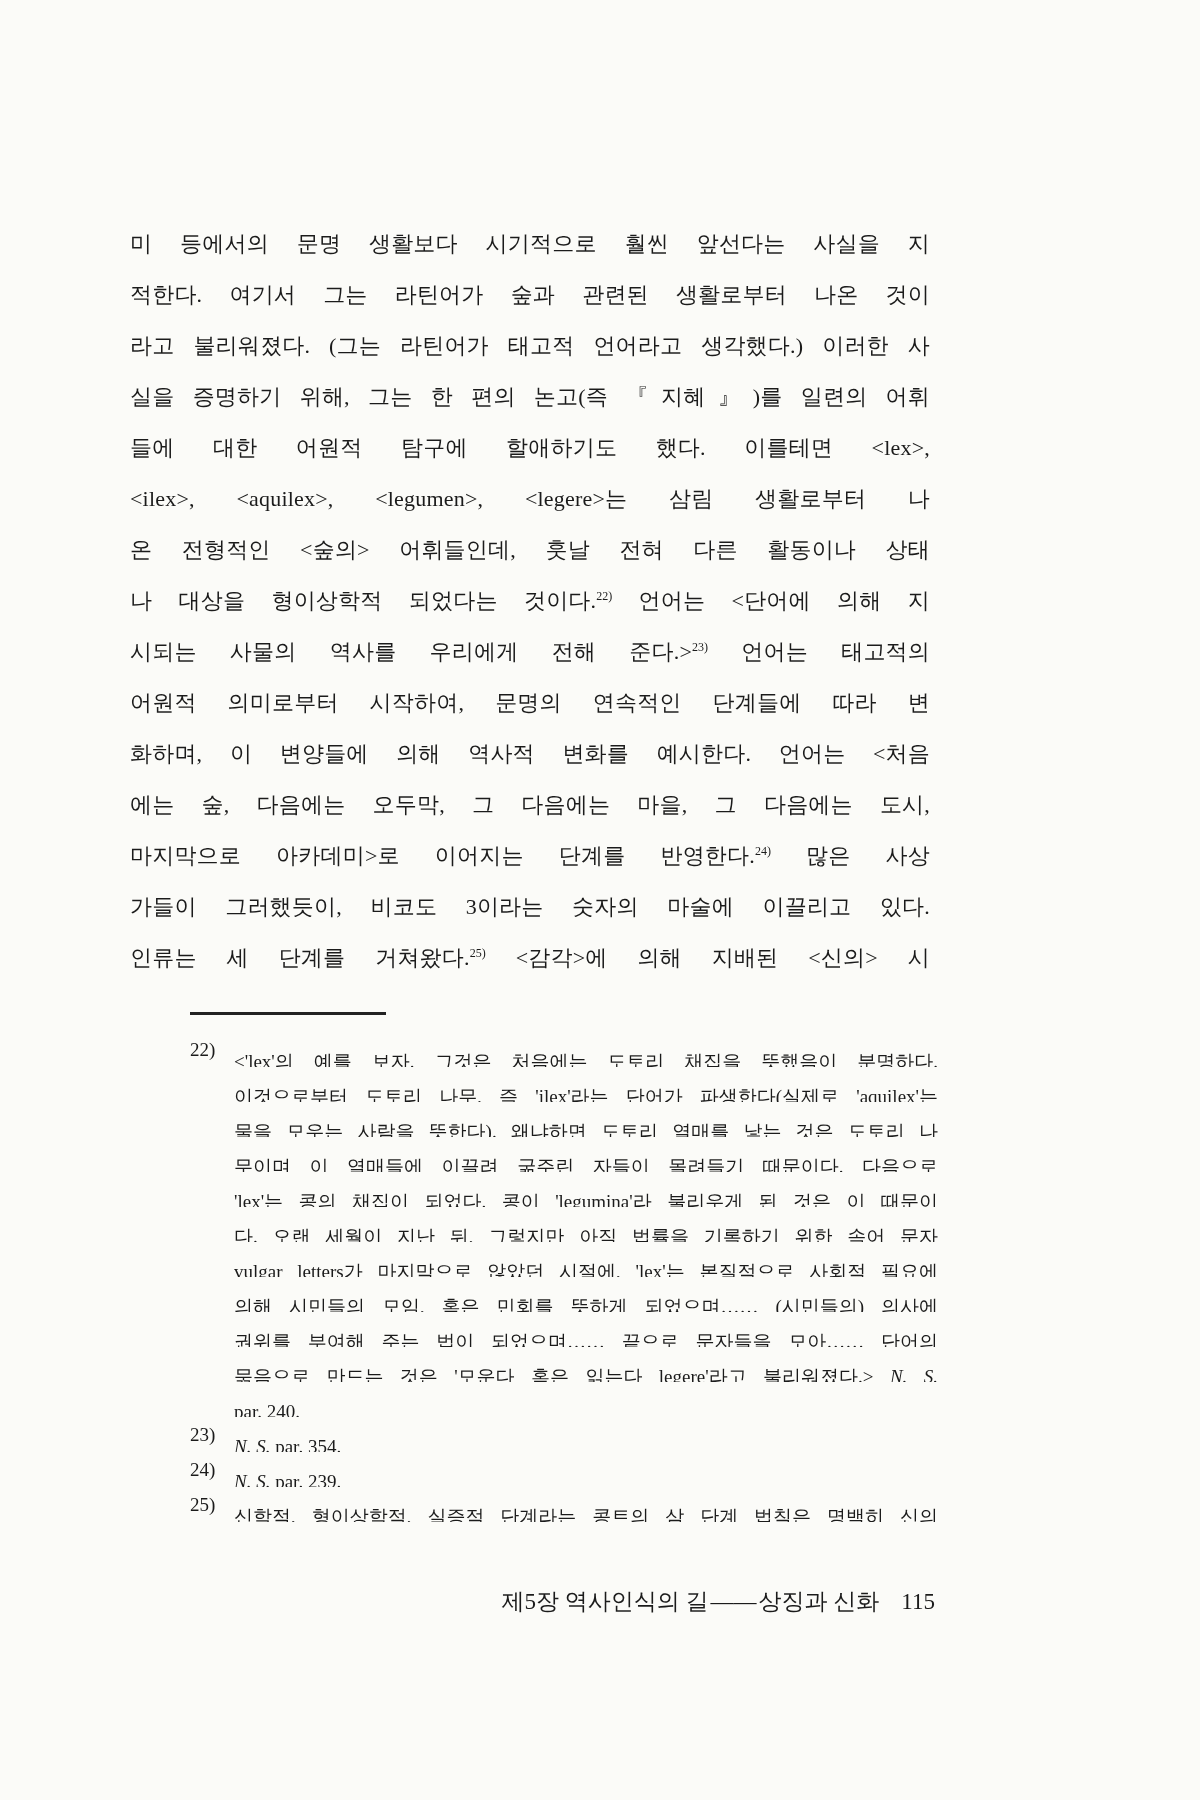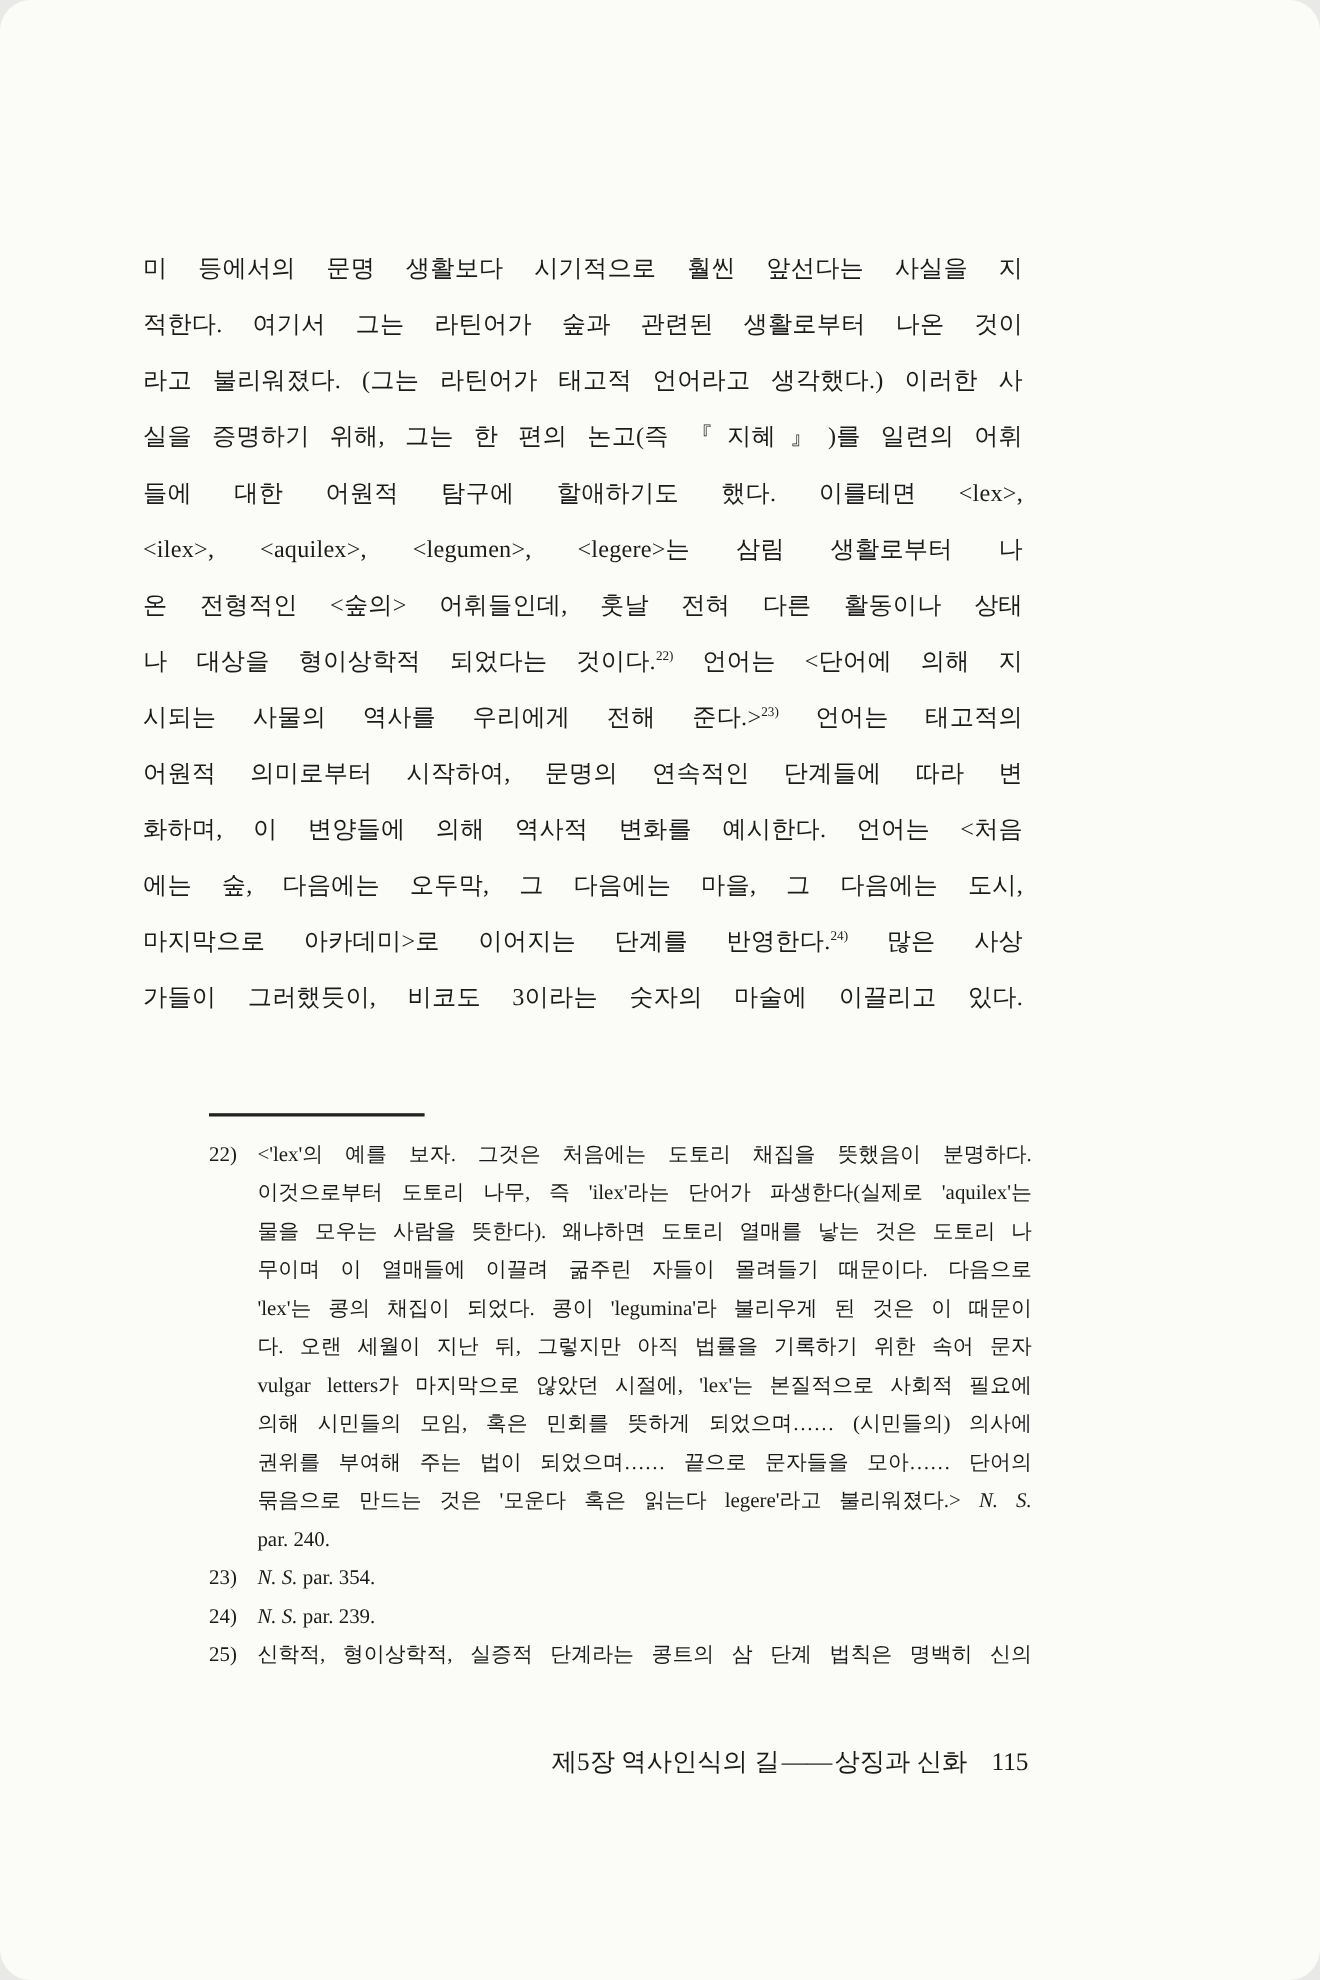--- a/index.html
+++ b/index.html
@@ -7,21 +7,20 @@
     width:1200px;height:1800px;
     background:#e9e9e7;
     font-family:"Liberation Serif","DejaVu Serif",serif;
   }
   .page{
     position:relative;
     width:1200px;height:1800px;
     background:radial-gradient(ellipse 140% 120% at 50% 45%, #fbfbf8 60%, #f2f2ef 88%, #eaeae7 100%);
     color:#1b1b1b;
     overflow:hidden;
-    border-radius:28px;
   }
   
   .body-text{
     position:absolute;
     left:130px;top:218px;
     width:800px;
   }
   .b-line{
     height:51px;
     line-height:51px;
@@ -59,20 +58,21 @@
     overflow:hidden;
   }
   .fn-m{
     flex:0 0 44px;
     text-align:left;
   }
   .fn-t{
     flex:1 1 auto;
     text-align:justify;
     text-align-last:justify;
+    margin-top:12px;
   }
   .fn-line.short .fn-t{
     text-align-last:left;
   }
   .fn-t i{font-style:italic;}
   
   .footer{
     position:absolute;
     top:1585px;
     left:0;
@@ -98,20 +98,21 @@
     <div class="b-line"><span>들에 대한 어원적 탐구에 할애하기도 했다. 이를테면 &lt;lex&gt;,</span></div>
     <div class="b-line"><span>&lt;ilex&gt;, &lt;aquilex&gt;, &lt;legumen&gt;, &lt;legere&gt;는 삼림 생활로부터 나</span></div>
     <div class="b-line"><span>온 전형적인 &lt;숲의&gt; 어휘들인데, 훗날 전혀 다른 활동이나 상태</span></div>
     <div class="b-line"><span>나 대상을 형이상학적 되었다는 것이다.</span><sup class="fnref">22)</sup><span> 언어는 &lt;단어에 의해 지</span></div>
     <div class="b-line"><span>시되는 사물의 역사를 우리에게 전해 준다.&gt;</span><sup class="fnref">23)</sup><span> 언어는 태고적의</span></div>
     <div class="b-line"><span>어원적 의미로부터 시작하여, 문명의 연속적인 단계들에 따라 변</span></div>
     <div class="b-line"><span>화하며, 이 변양들에 의해 역사적 변화를 예시한다. 언어는 &lt;처음</span></div>
     <div class="b-line"><span>에는 숲, 다음에는 오두막, 그 다음에는 마을, 그 다음에는 도시,</span></div>
     <div class="b-line"><span>마지막으로 아카데미&gt;로 이어지는 단계를 반영한다.</span><sup class="fnref">24)</sup><span> 많은 사상</span></div>
     <div class="b-line"><span>가들이 그러했듯이, 비코도 3이라는 숫자의 마술에 이끌리고 있다.</span></div>
+    <div class="b-line"><span>인류는 세 단계를 거쳐왔다.</span><sup class="fnref">25)</sup><span> &lt;감각&gt;에 의해 지배된 &lt;신의&gt; 시</span></div>
   </div>
 
   <div class="fn-rule"></div>
 
   <div class="footnotes">
     <div class="fn-line">
         <span class="fn-m">22)</span>
         <span class="fn-t"><span>&lt;'lex'의 예를 보자. 그것은 처음에는 도토리 채집을 뜻했음이 분명하다.</span></span>
       </div>
     <div class="fn-line">

